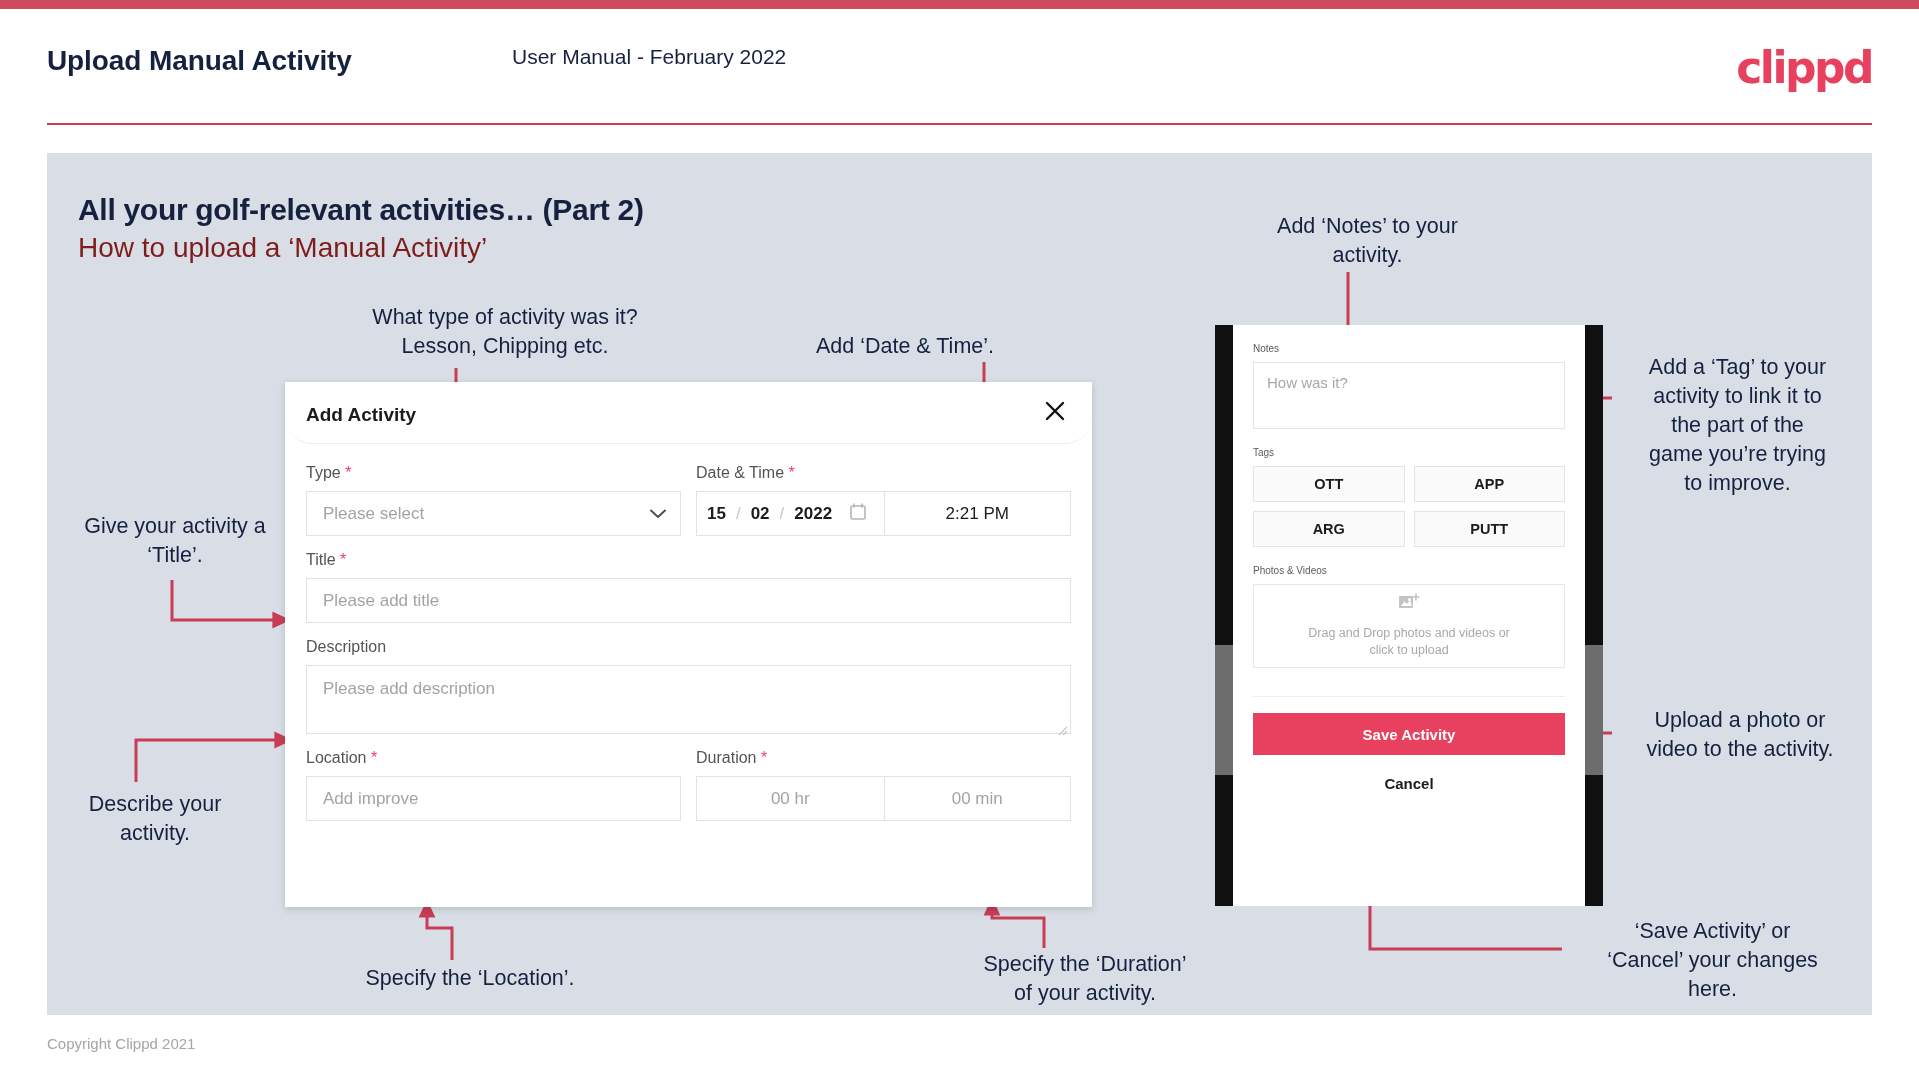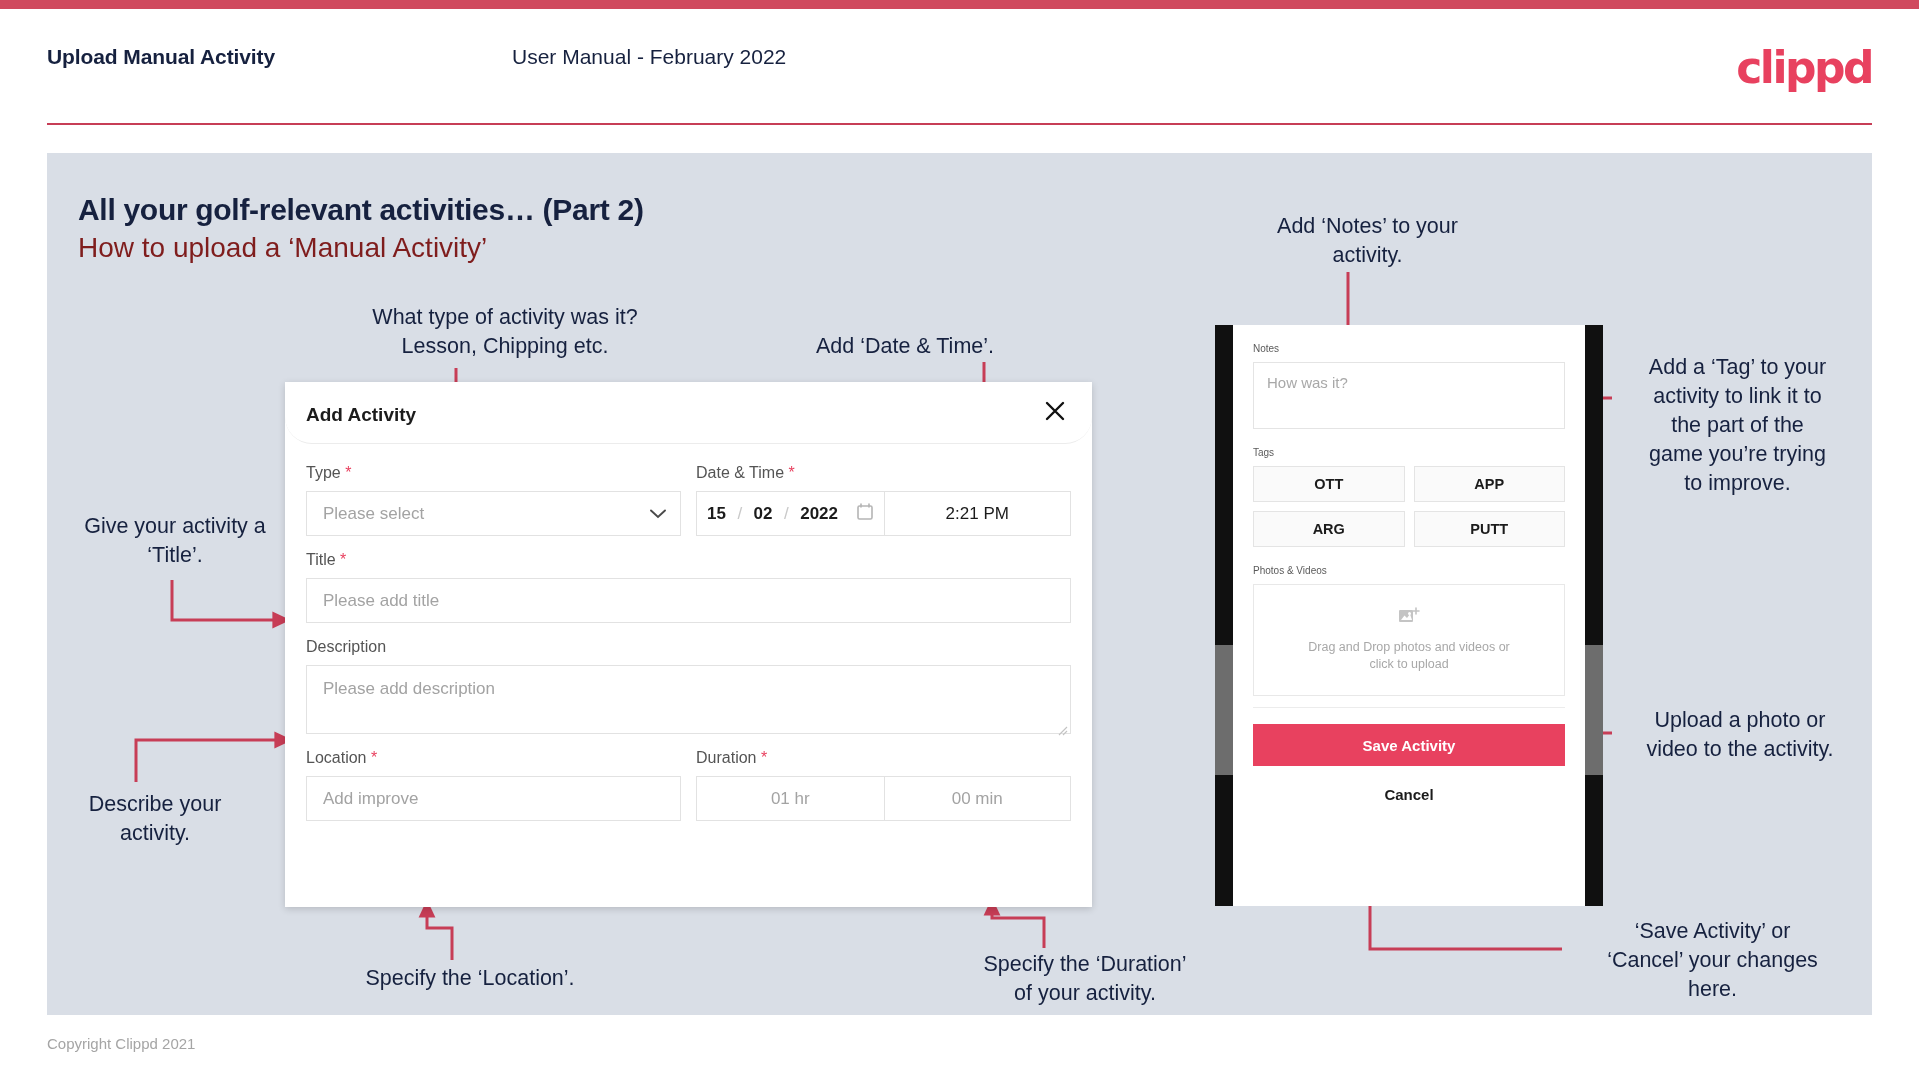--- a/index.html
+++ b/index.html
@@ -18,21 +18,21 @@
   
   .top-bar {
     position: absolute; left: 0; top: 0;
     width: 1919px; height: 9px;
     background: #d04a5e;
   }
 
   
   .hdr-title {
     position: absolute; left: 47px; top: 45px;
-    font-size: 21px; font-weight: 700; color: #16213f;
+    font-size: 28px; font-weight: 700; color: #16213f;
     letter-spacing: -0.1px;
   }
   .hdr-subtitle {
     position: absolute; left: 512px; top: 45px;
     font-size: 21px; font-weight: 400; color: #16213f;
   }
   .hdr-rule {
     position: absolute; left: 47px; top: 123px;
     width: 1825px; height: 2px;
     background: #c73d56;
@@ -129,21 +129,21 @@
   }
   .chev {
     position: absolute; right: 14px; top: 50%;
     transform: translateY(-50%);
   }
 
   .datetime-wrap { display: flex; width: 375px; }
   .date-cell {
     flex: 1 1 auto; width: 50%;
     height: 45px; border: 1px solid #e2e2e2; border-right: none;
-    display: flex; align-items: center; justify-content: space-between;
+    display: flex; align-items: center; justify-content: flex-start;
     gap: 10px; font-size: 17px; color: #1b1b1b; font-weight: 600;
     padding: 0 10px;
   }
   .date-cell .sep { color: #c9c9c9; font-weight: 400; }
   .time-cell {
     flex: 1 1 auto; width: 50%;
     height: 45px; border: 1px solid #e2e2e2;
     display: flex; align-items: center; justify-content: center;
     font-size: 17px; color: #1b1b1b;
   }
@@ -206,24 +206,24 @@
   .tag-grid {
     display: grid; grid-template-columns: 1fr 1fr;
     gap: 9px; margin-bottom: 18px;
   }
   .tag-btn {
     height: 36px; border: 1px solid #e4e4e4; background: #fafafa;
     display: flex; align-items: center; justify-content: center;
     font-size: 14.5px; font-weight: 700; color: #1b1b1b;
   }
   .dropzone {
-    height: 112px; border: 1px solid #e8e8e8; background: #fff;
+    height: 84px; border: 1px solid #e8e8e8; background: #fff;
     display: flex; flex-direction: column;
     align-items: center; justify-content: center;
-    gap: 8px; margin-bottom: 11px;
+    gap: 8px; margin-bottom: 28px;
   }
   .dz-text {
     font-size: 12.5px; color: #a8a8a8; text-align: center; line-height: 17px;
   }
   .ph-divider { height: 1px; background: #ececec; margin-bottom: 16px; }
   .save-btn {
     height: 42px; background: #e8415f;
     display: flex; align-items: center; justify-content: center;
     color: #fff; font-size: 15px; font-weight: 700;
     margin-bottom: 20px;
@@ -382,21 +382,21 @@
             <span>Add improve</span>
           </div>
         </div>
         <div class="col-right">
           <div class="field-label">
             <span>Duration</span>
             <span class="req">*</span>
           </div>
           <div class="dur-wrap">
             <div class="dur-cell first">
-              <span>01 hr</span>
+              <span>00 hr</span>
             </div>
             <div class="dur-cell">
               <span>00 min</span>
             </div>
           </div>
         </div>
       </div>
 
     </div>
   </div>

